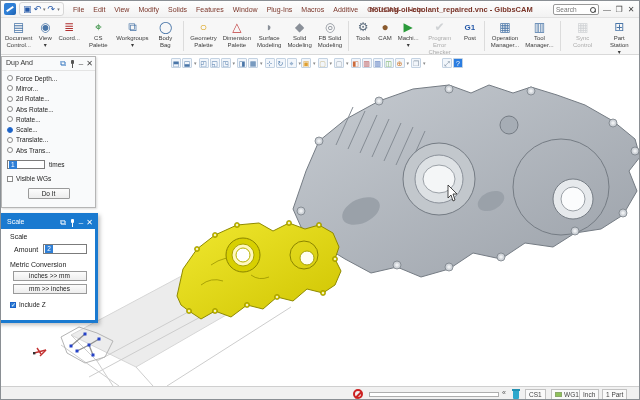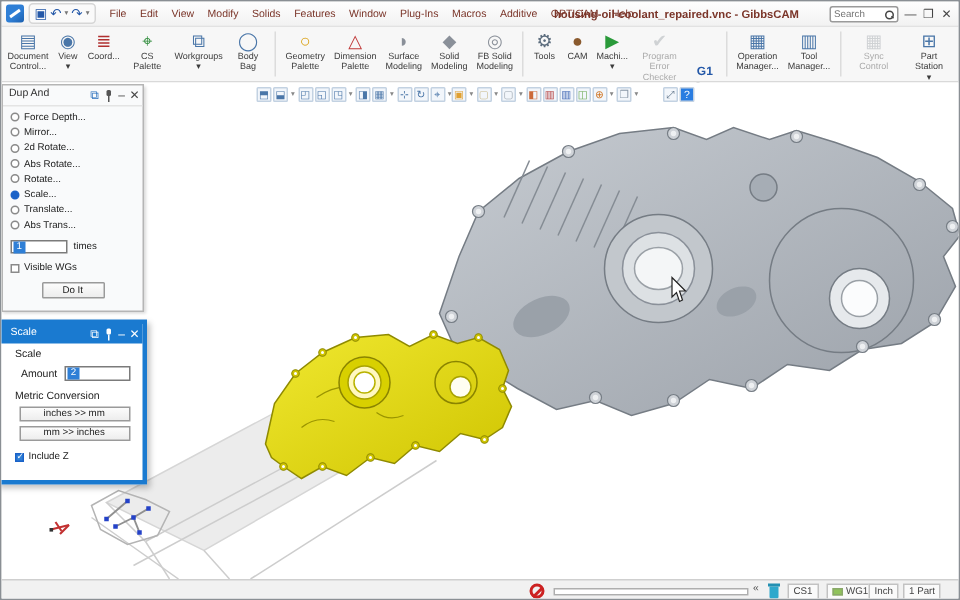--- a/index.html
+++ b/index.html
@@ -202,21 +202,21 @@
           <span class="ricon" style="color: rgb(42, 154, 58);">▶</span>
           <span class="rlabel">Machi...
 ▾</span>
         </div>
         <div class="ritem disabled">
           <span class="ricon" style="color: rgb(154, 160, 166);">✔</span>
           <span class="rlabel">Program
 Error Checker</span>
         </div>
         <div class="ritem">
-          <span class="ricon" style="color: rgb(36, 88, 168); font-size: 8px; font-weight: bold; margin-top: 20px;">G1</span>
+          <span class="ricon" style="color: rgb(36, 88, 168); font-size: 8px; font-weight: bold;">G1</span>
           <span class="rlabel">Post</span>
         </div>
       </div>
       <div class="rsep"></div>
       <div class="rgroup">
         <div class="ritem">
           <span class="ricon" style="color: rgb(74, 118, 168);">▦</span>
           <span class="rlabel">Operation
 Manager...</span>
         </div>

